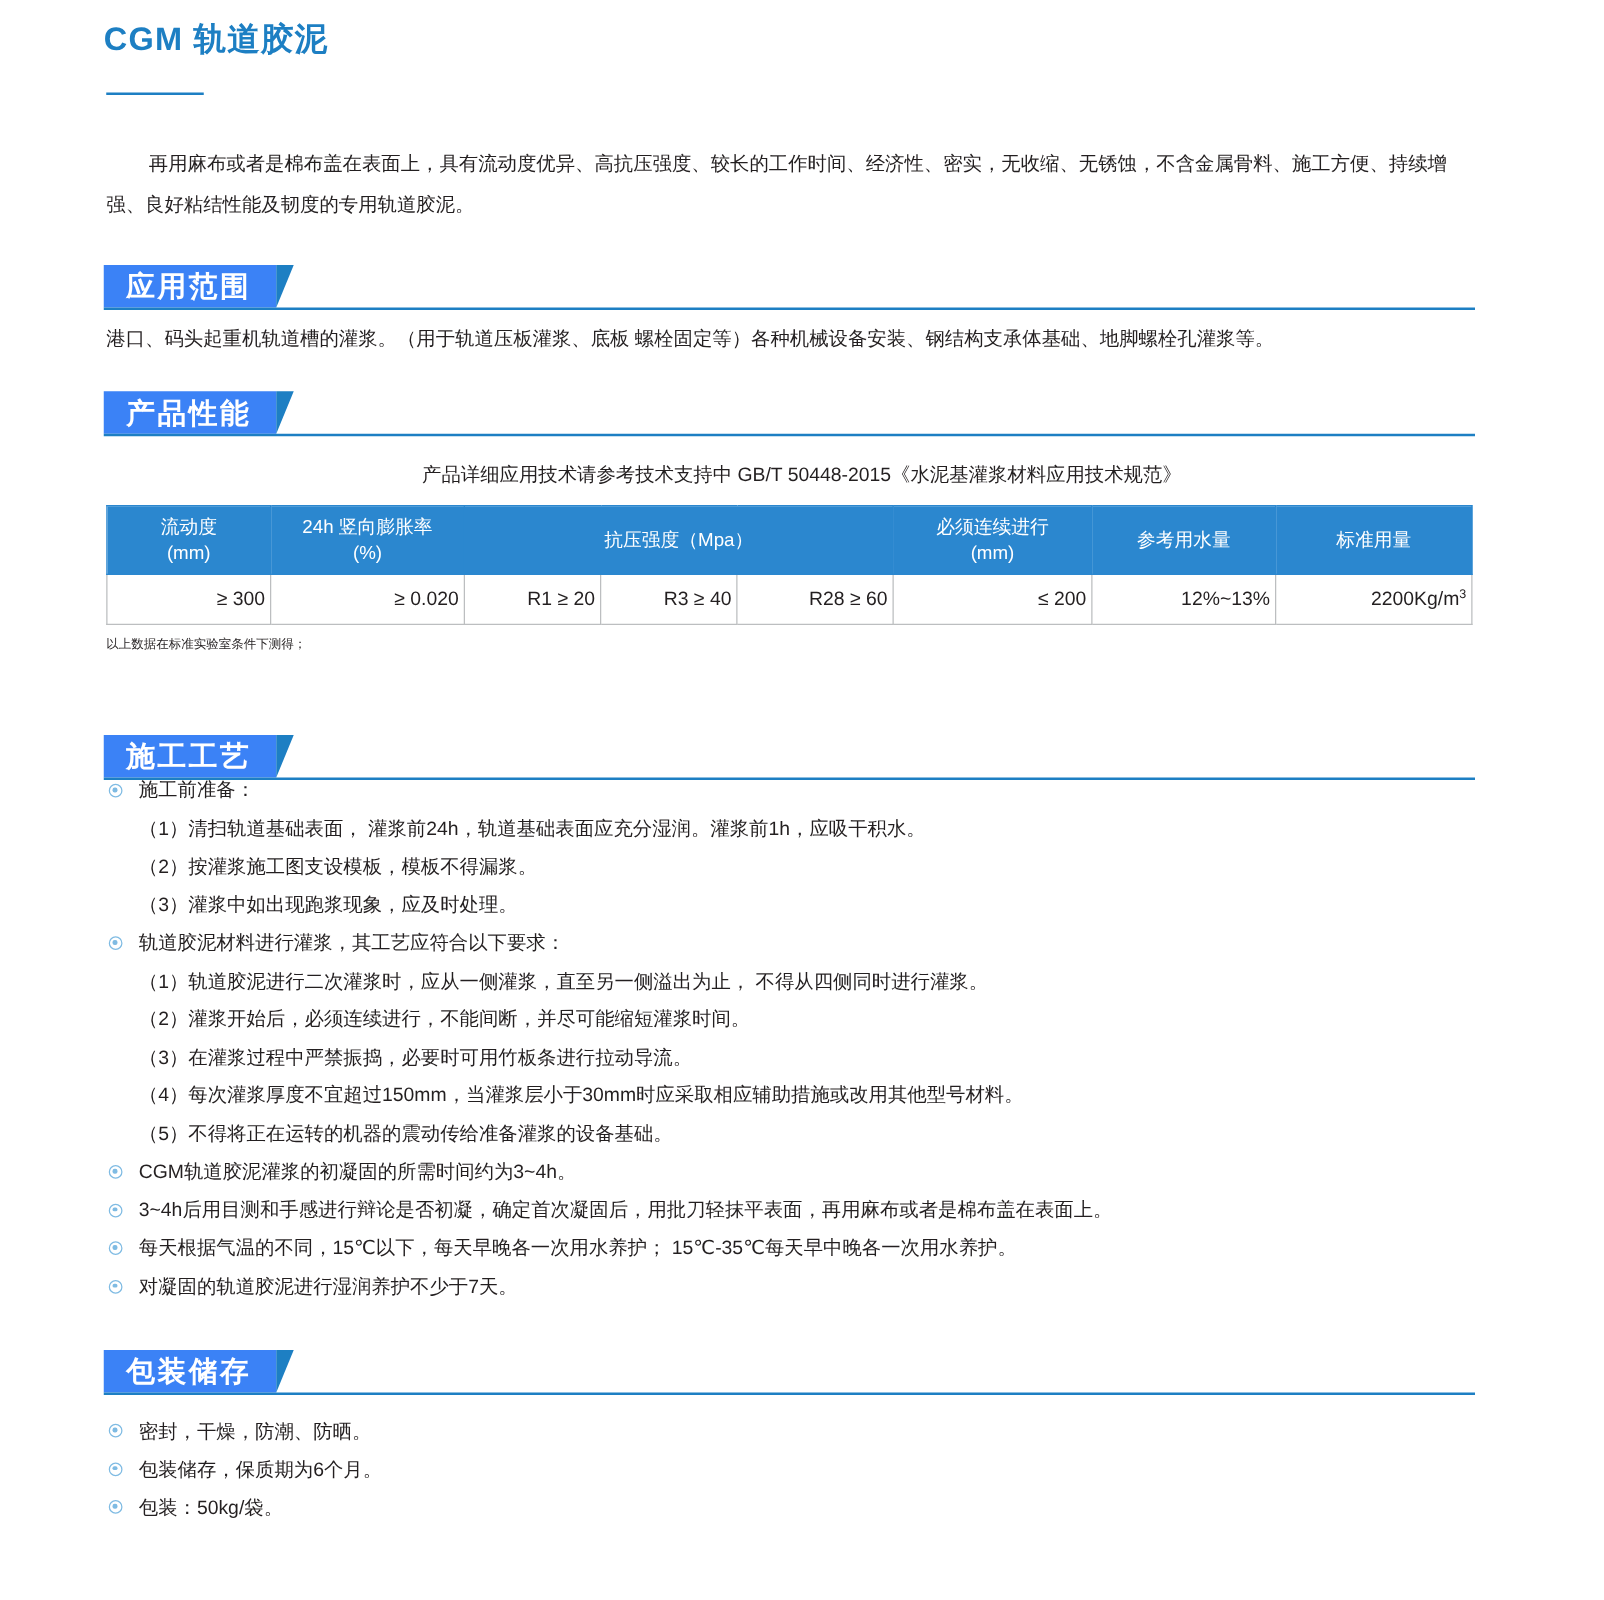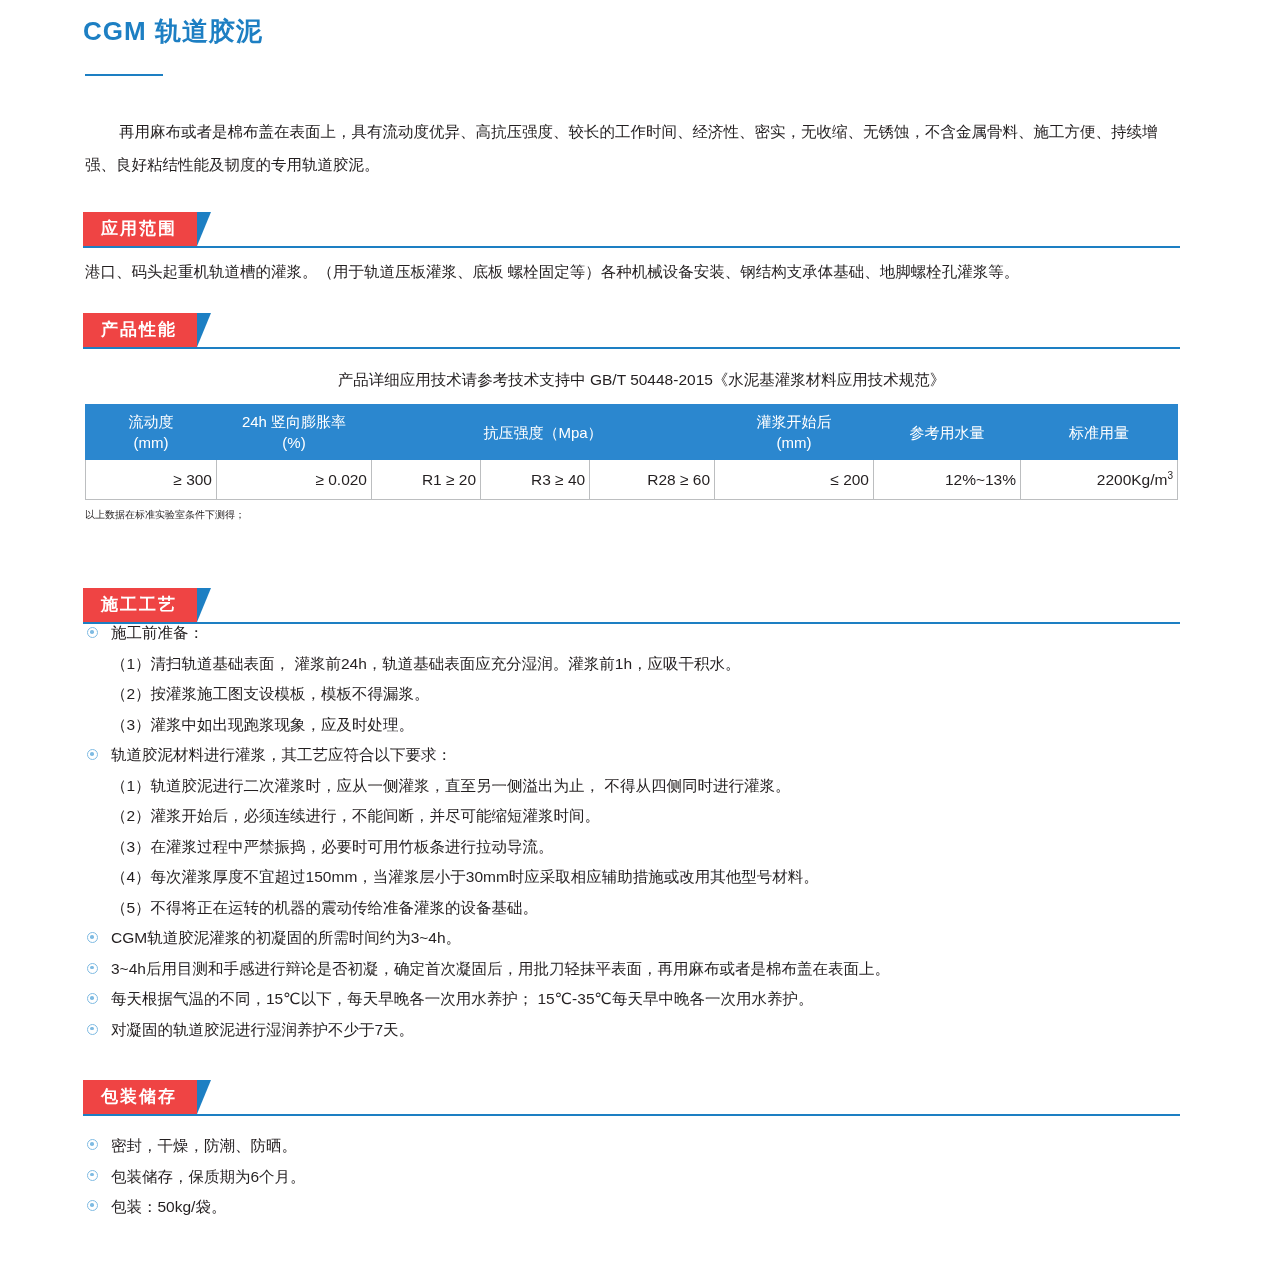--- a/index.html
+++ b/index.html
@@ -55,23 +55,23 @@
     position: absolute;
     left: 83px;
     width: 1097px;
     height: 34px;
   }
   .section-head .tag {
     position: absolute;
     left: 0;
     top: 0;
     height: 34px;
-    background: #ef4444;
+    background: #3b82f6;
     color: #ffffff;
-    font-size: 17px;
+    font-size: 23px;
     font-weight: bold;
     letter-spacing: 2px;
     padding: 0 20px 0 18px;
     line-height: 34px;
     box-sizing: border-box;
     display: inline-block;
   }
   .section-head .tag::after {
     content: "";
     position: absolute;
@@ -215,21 +215,21 @@
           <div>(mm)</div>
         </th>
         <th style="width:146px;">
           <div>24h 竖向膨胀率</div>
           <div>(%)</div>
         </th>
         <th colspan="3" style="width:390px;">
           <div>抗压强度（Mpa）</div>
         </th>
         <th style="width:150px;">
-          <div>灌浆开始后</div>
+          <div>必须连续进行</div>
           <div>(mm)</div>
         </th>
         <th style="width:138px;margin-top:29px;">
           <div>参考用水量</div>
         </th>
         <th style="width:148px;">
           <div>标准用量</div>
         </th>
       </tr>
     </thead>

